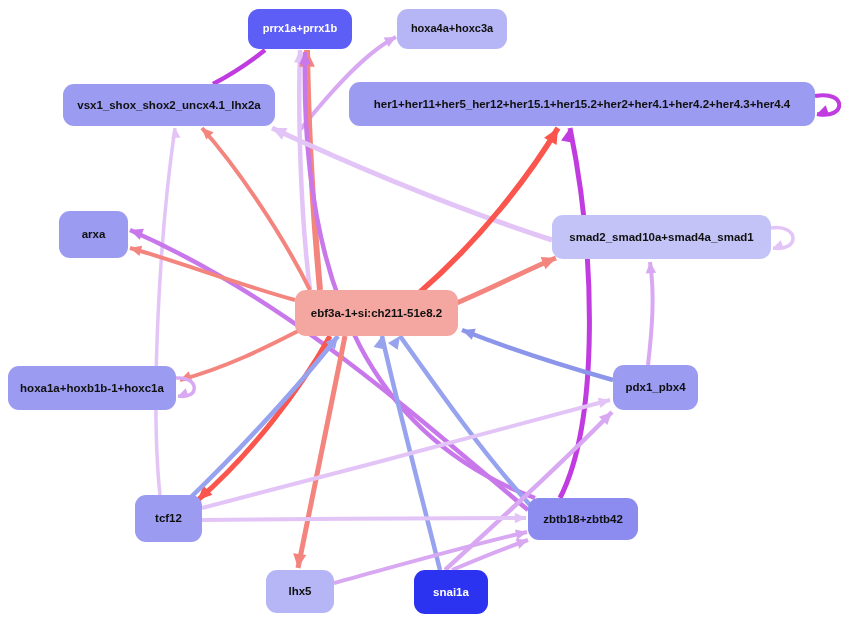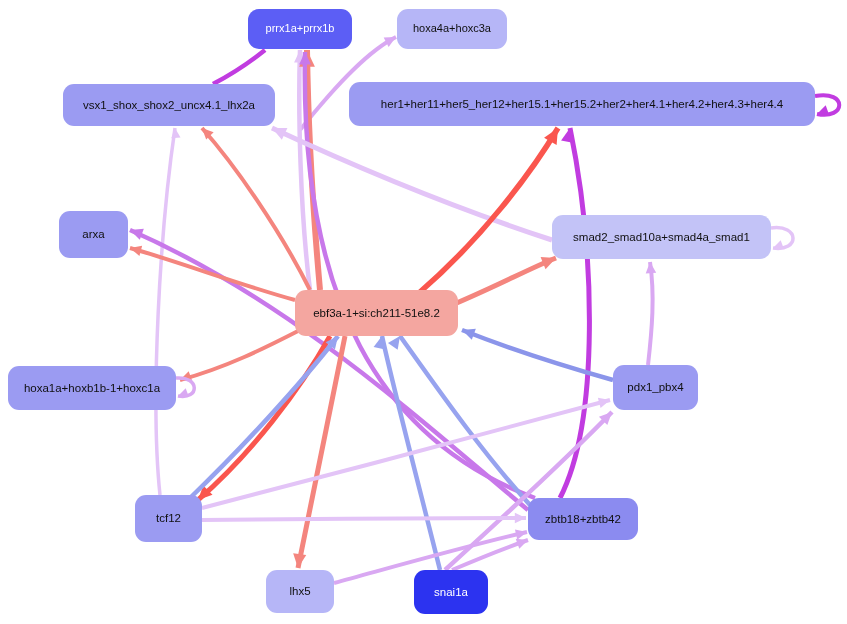--- a/index.html
+++ b/index.html
@@ -10,20 +10,21 @@
   }
   body {
     font-family: "Liberation Sans", sans-serif;
   }
   #graph-canvas {
     position: relative;
     width: 847px;
     height: 624px;
     background: #ffffff;
     overflow: hidden;
+    font-weight: bold;
   }
   svg.net {
     position: absolute;
     left: 0;
     top: 0;
     width: 847px;
     height: 624px;
   }
   .node-rect {
     stroke: none;

